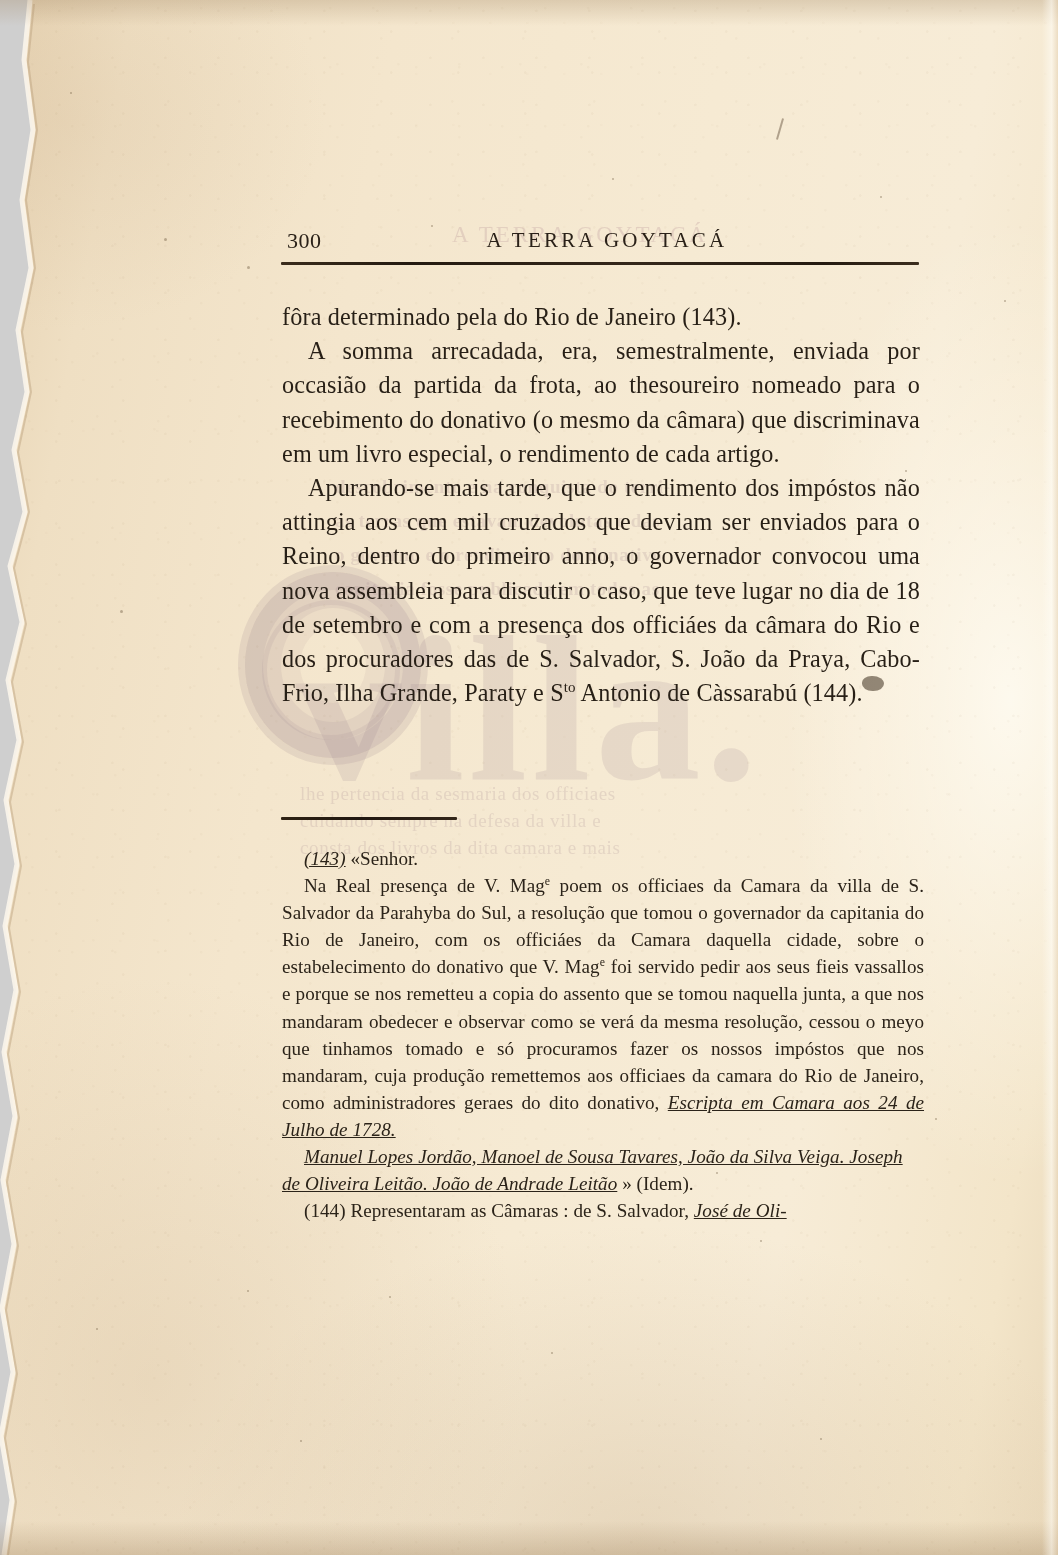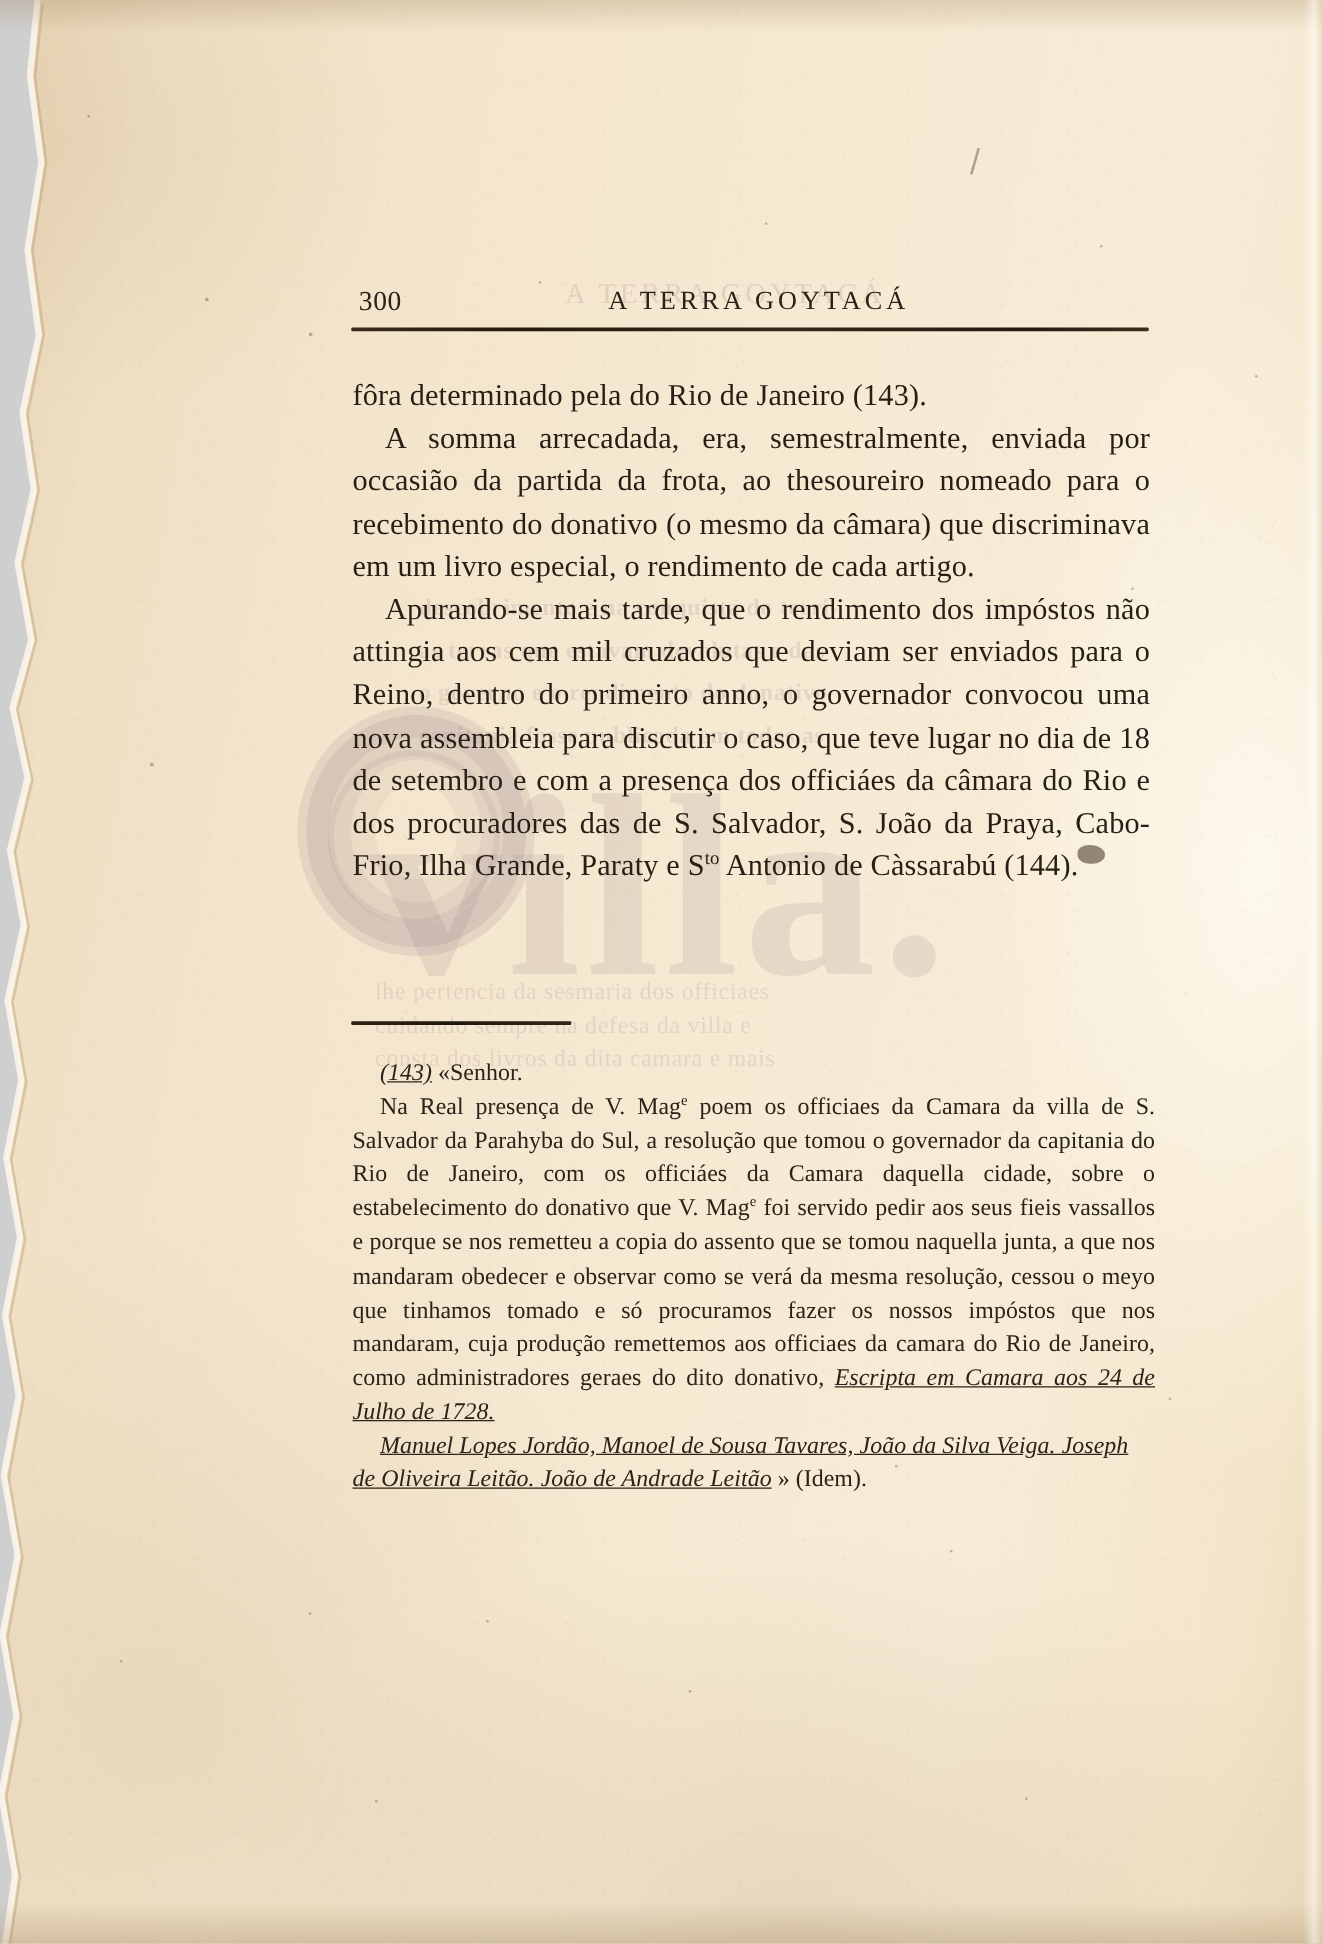--- a/index.html
+++ b/index.html
@@ -318,20 +318,21 @@
       <p class="ind"><span>A somma arrecadada, era, semestralmente, enviada por occasião da partida da frota, ao thesoureiro nomeado para o recebimento do donativo (o mesmo da câmara) que discriminava em um livro especial, o rendimento de cada artigo.</span></p>
       <p class="ind"><span>Apurando-se mais tarde, que o rendimento dos impóstos não attingia aos cem mil cruzados que deviam ser enviados para o Reino, dentro do primeiro anno, o governador convocou uma nova assembleia para discutir o caso, que teve lugar no dia de 18 de setembro e com a presença dos officiáes da câmara do Rio e dos procuradores das de S. Salvador, S. João da Praya, Cabo-Frio, Ilha Grande, Paraty e S</span><sup>to</sup><span> Antonio de Càssarabú (144).</span></p>
     </div>
 
     <div class="rule-foot"></div>
 
     <div class="notes">
       <p class="ind noj"><i>(143)</i><span> «Senhor.</span></p>
       <p class="ind"><span>Na Real presença de V. Mag</span><sup>e</sup><span> poem os officiaes da Camara da villa de S. Salvador da Parahyba do Sul, a resolução que tomou o governador da capitania do Rio de Janeiro, com os officiáes da Camara daquella cidade, sobre o estabelecimento do donativo que V. Mag</span><sup>e</sup><span> foi servido pedir aos seus fieis vassallos e porque se nos remetteu a copia do assento que se tomou naquella junta, a que nos mandaram obedecer e observar como se verá da mesma resolução, cessou o meyo que tinhamos tomado e só procuramos fazer os nossos impóstos que nos mandaram, cuja produção remettemos aos officiaes da camara do Rio de Janeiro, como administradores geraes do dito donativo, </span><i>Escripta em Camara aos 24 de Julho de 1728.</i></p>
       <p class="ind noj"><i>Manuel Lopes Jordão, Manoel de Sousa Tavares, João da Silva Veiga. Joseph de Oliveira Leitão. João de Andrade Leitão</i><span> » (Idem).</span></p>
+      <p class="ind noj"><span>(144) Representaram as Câmaras : de S. Salvador, </span><i>José de Oli-</i></p>
     </div>
 
   </div>
 
   <div class="smudge"></div>
   <div class="penmark"></div>
 
   <div class="grain"></div>
 
   <div class="tear">

